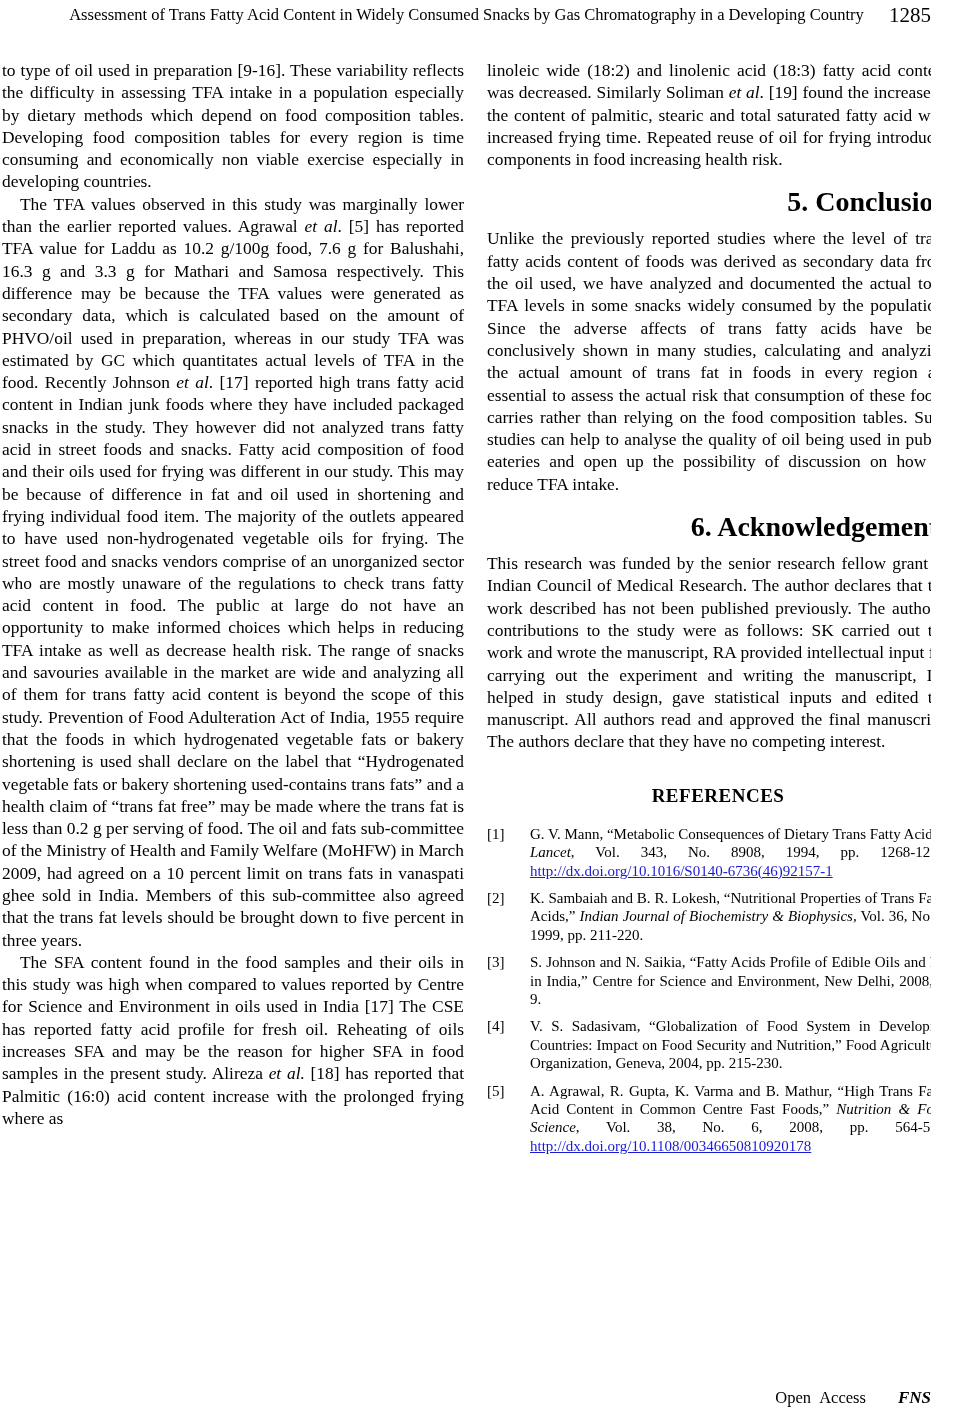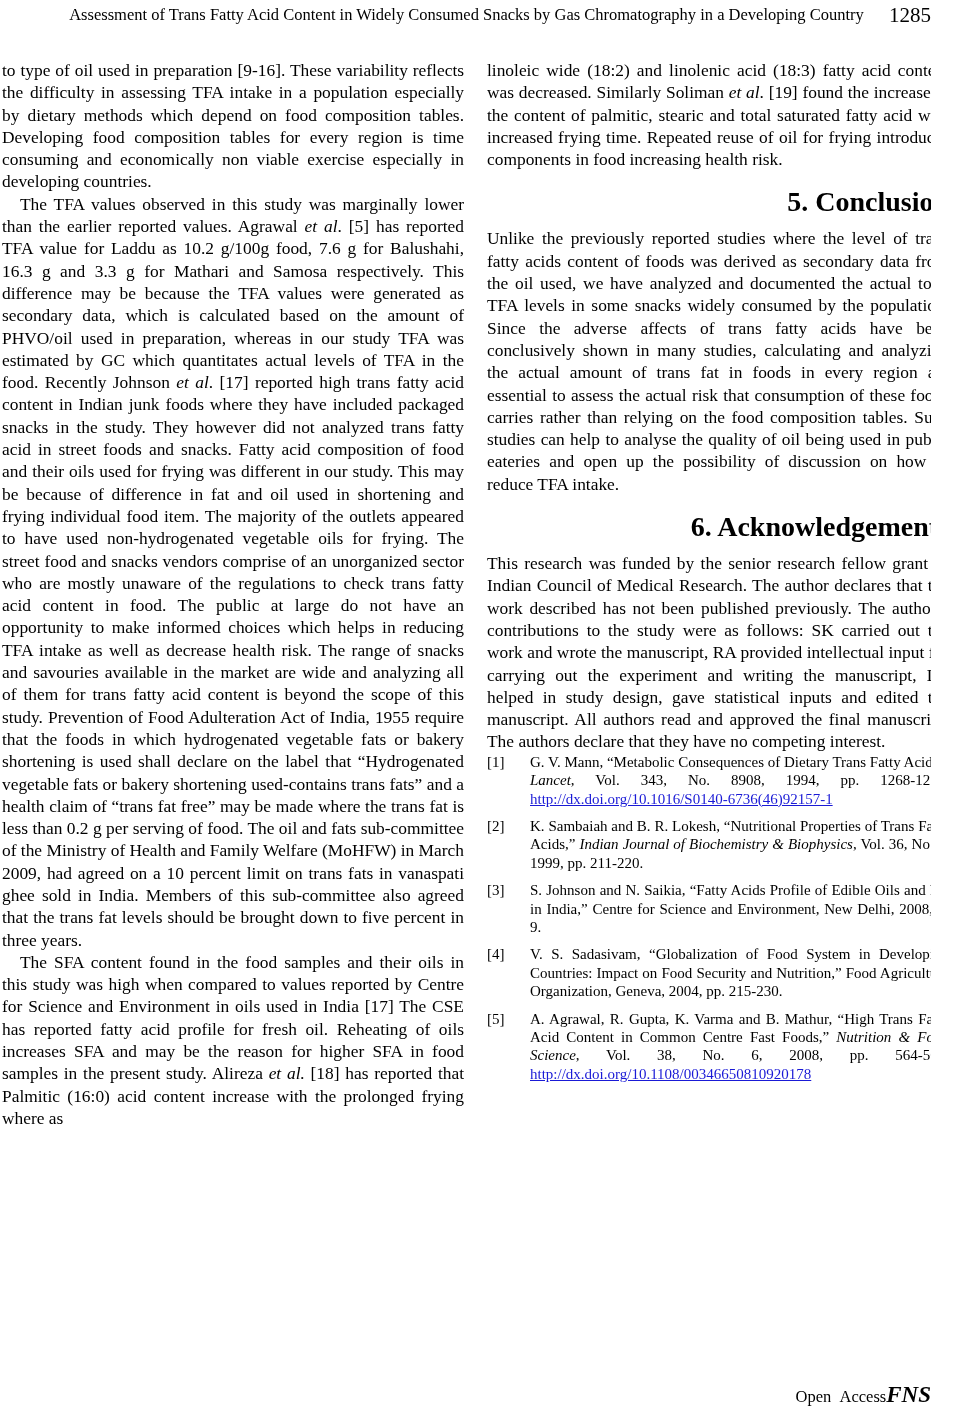--- a/index.html
+++ b/index.html
@@ -34,21 +34,21 @@
   .ref { display:flex; font-size:15px; line-height:18.4px; margin:0 0 9px 0; }
   .ref-label { flex:none; width:43px; }
   .ref-body { flex:1 1 auto; text-align:justify; }
   .it { font-style:italic; }
   a.ref-link { color:var(--link-color, #1a1ad6); text-decoration:underline; cursor:pointer; }
   .page-footer {
     flex:none; margin-top:auto; display:flex; justify-content:flex-end;
     align-items:baseline; font-size:16.5px; padding-top:6px;
   }
   .open-access { word-spacing:5px; }
-  .fns { font-weight:bold; font-style:italic; font-size:23px; }
+  .fns { font-weight:bold; font-style:italic; font-size:17px;margin-left:32px; }
 </style>
 </head>
 <body>
 
 <div class="page">
 
   <header class="page-header">
     <div class="header-title">Assessment of Trans Fatty Acid Content in Widely Consumed Snacks by Gas Chromatography in a Developing Country</div>
     <div class="header-page-number">1285</div>
   </header>
@@ -58,20 +58,21 @@
         <p class="para"><span>to type of oil used in preparation [9-16]. These variability reflects the difficulty in assessing TFA intake in a population especially by dietary methods which depend on food composition tables. Developing food composition tables for every region is time consuming and economically non viable exercise especially in developing countries.</span></p>
         <p class="para indent"><span>The TFA values observed in this study was marginally lower than the earlier reported values. Agrawal </span><span class="it">et al</span><span>. [5] has reported TFA value for Laddu as 10.2 g/100g food, 7.6 g for Balushahi, 16.3 g and 3.3 g for Mathari and Samosa respectively. This difference may be because the TFA values were generated as secondary data, which is calculated based on the amount of PHVO/oil used in preparation, whereas in our study TFA was estimated by GC which quantitates actual levels of TFA in the food. Recently Johnson </span><span class="it">et al</span><span>. [17] reported high trans fatty acid content in Indian junk foods where they have included packaged snacks in the study. They however did not analyzed trans fatty acid in street foods and snacks. Fatty acid composition of food and their oils used for frying was different in our study. This may be because of difference in fat and oil used in shortening and frying individual food item. The majority of the outlets appeared to have used non-hydrogenated vegetable oils for frying. The street food and snacks vendors comprise of an unorganized sector who are mostly unaware of the regulations to check trans fatty acid content in food. The public at large do not have an opportunity to make informed choices which helps in reducing TFA intake as well as decrease health risk. The range of snacks and savouries available in the market are wide and analyzing all of them for trans fatty acid content is beyond the scope of this study. Prevention of Food Adulteration Act of India, 1955 require that the foods in which hydrogenated vegetable fats or bakery shortening is used shall declare on the label that “Hydrogenated vegetable fats or bakery shortening used-contains trans fats” and a health claim of “trans fat free” may be made where the trans fat is less than 0.2 g per serving of food. The oil and fats sub-committee of the Ministry of Health and Family Welfare (MoHFW) in March 2009, had agreed on a 10 percent limit on trans fats in vanaspati ghee sold in India. Members of this sub-committee also agreed that the trans fat levels should be brought down to five percent in three years.</span></p>
         <p class="para indent"><span>The SFA content found in the food samples and their oils in this study was high when compared to values reported by Centre for Science and Environment in oils used in India [17] The CSE has reported fatty acid profile for fresh oil. Reheating of oils increases SFA and may be the reason for higher SFA in food samples in the present study. Alireza </span><span class="it">et al.</span><span> [18] has reported that Palmitic (16:0) acid content increase with the prolonged frying where as</span></p>
       </section>
     <section class="col" id="col-right">
         <p class="para"><span>linoleic wide (18:2) and linolenic acid (18:3) fatty acid content was decreased. Similarly Soliman </span><span class="it">et al</span><span>. [19] found the increase in the content of palmitic, stearic and total saturated fatty acid with increased frying time. Repeated reuse of oil for frying introduces components in food increasing health risk.</span></p>
         <h2 class="sec-heading">5. Conclusion</h2>
         <p class="para"><span>Unlike the previously reported studies where the level of trans fatty acids content of foods was derived as secondary data from the oil used, we have analyzed and documented the actual total TFA levels in some snacks widely consumed by the population. Since the adverse affects of trans fatty acids have been conclusively shown in many studies, calculating and analyzing the actual amount of trans fat in foods in every region are essential to assess the actual risk that consumption of these foods carries rather than relying on the food composition tables. Such studies can help to analyse the quality of oil being used in public eateries and open up the possibility of discussion on how to reduce TFA intake.</span></p>
         <h2 class="sec-heading">6. Acknowledgements</h2>
         <p class="para"><span>This research was funded by the senior research fellow grant of Indian Council of Medical Research. The author declares that the work described has not been published previously. The authors’ contributions to the study were as follows: SK carried out the work and wrote the manuscript, RA provided intellectual input for carrying out the experiment and writing the manuscript, LR helped in study design, gave statistical inputs and edited the manuscript. All authors read and approved the final manuscript. The authors declare that they have no competing interest.</span></p>
+        <h2 class="refs-title">REFERENCES</h2>
         <div class="ref">
           <span class="ref-label">[1]</span>
           <span class="ref-body"><span>G. V. Mann, “Metabolic Consequences of Dietary Trans Fatty Acids,” </span><span class="it">Lancet</span><span>, Vol. 343, No. 8908, 1994, pp. 1268-1271. </span><a class="ref-link" href="#">http://dx.doi.org/10.1016/S0140-6736(46)92157-1</a></span>
         </div>
         <div class="ref">
           <span class="ref-label">[2]</span>
           <span class="ref-body"><span>K. Sambaiah and B. R. Lokesh, “Nutritional Properties of Trans Fatty Acids,” </span><span class="it">Indian Journal of Biochemistry &amp; Biophysics</span><span>, Vol. 36, No. 4, 1999, pp. 211-220.</span></span>
         </div>
         <div class="ref">
           <span class="ref-label">[3]</span>

